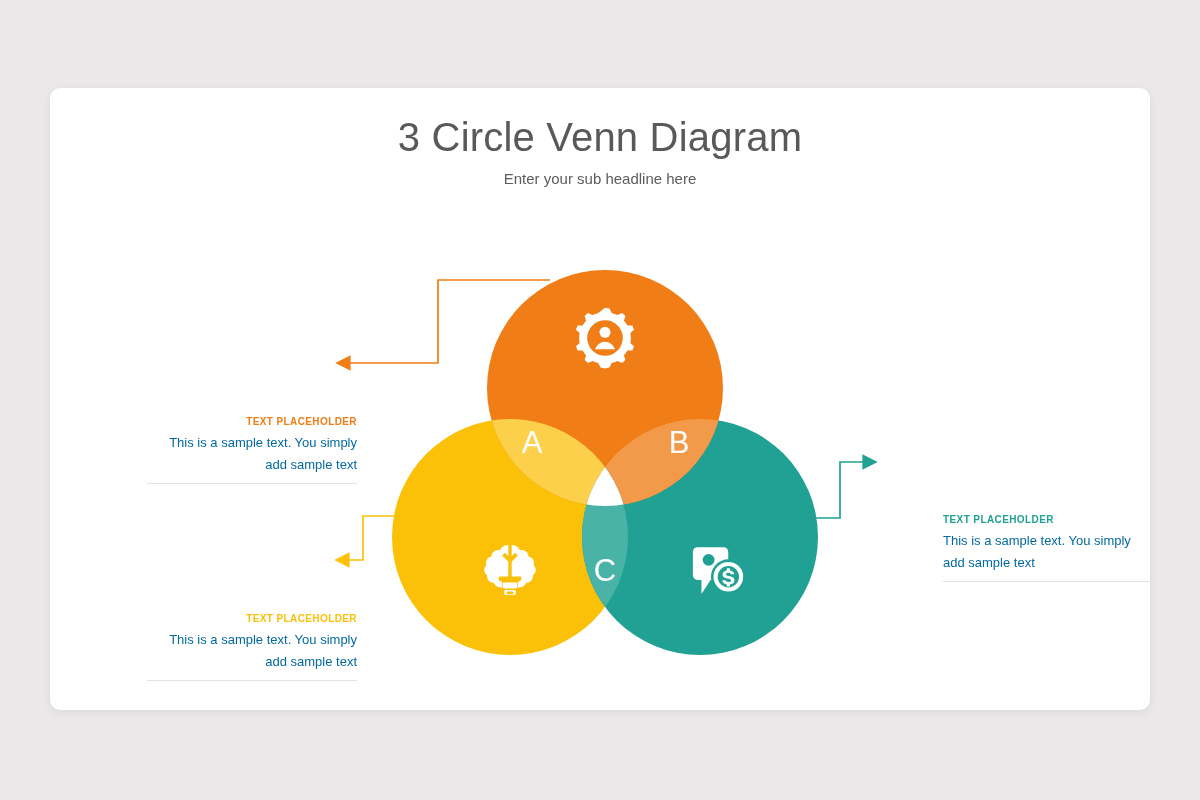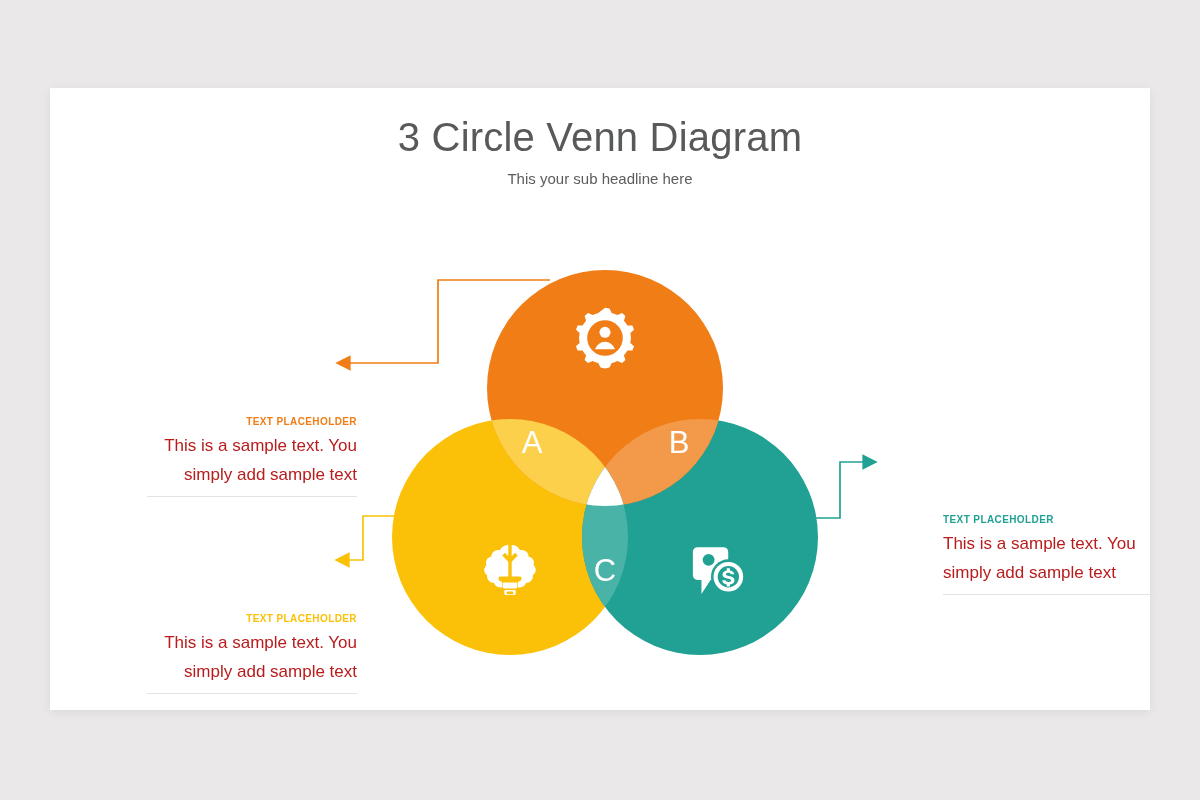--- a/index.html
+++ b/index.html
@@ -9,20 +9,21 @@
     font-family:"Liberation Sans", sans-serif;
     overflow:hidden;
   }
 
   #slide {
     position:absolute;
     left:50px; top:88px;
     width:1100px; height:622px;
     background:#ffffff;
     box-shadow:0 2px 10px rgba(0,0,0,0.07);
+    border-radius:10px;
   }
 
   
   #title {
     position:absolute; left:0; top:27px; width:100%;
     text-align:center;
     font-size:40px; font-weight:400; color:#58595b;
     letter-spacing:0.2px;
   }
   #subtitle {
@@ -41,42 +42,42 @@
     text-anchor:middle; dominant-baseline:central;
   }
 
   
   .tb { position:absolute; width:210px; }
   .tb .head {
     font-size:10px; font-weight:bold; letter-spacing:0.4px;
     line-height:1.5; margin-bottom:3px;
   }
   .tb .body {
-    font-size:17px; color:#b91c1c; line-height:1.68;
+    font-size:13px; color:#0369a1; line-height:1.68;
   }
   .tb .rule {
     margin-top:7px; height:1px; background:#e3e3e3;
   }
   .tb.right-align { text-align:right; }
   .tb.left-align  { text-align:left; }
 
   #tb-orange { left:97px; top:326px; }
   #tb-yellow { left:97px; top:523px; }
   #tb-teal   { left:893px; top:424px; width:213px; }
 
   
   #connectors { position:absolute; left:0; top:0; width:1100px; height:622px; pointer-events:none; }
 </style>
 </head>
 <body>
 
 <div id="slide">
 
   <div id="title">3 Circle Venn Diagram</div>
-  <div id="subtitle">This your sub headline here</div>
+  <div id="subtitle">Enter your sub headline here</div>
 
   <svg id="connectors" viewBox="0 0 1100 622" width="1100" height="622">
     <defs>
       <marker id="ar-o" markerWidth="9" markerHeight="9" refX="8" refY="4.5" orient="auto">
         <path d="M9,4.5 L0,0 L0,9 Z" fill="#f07d15"></path>
       </marker>
       <marker id="ar-y" markerWidth="9" markerHeight="9" refX="8" refY="4.5" orient="auto">
         <path d="M9,4.5 L0,0 L0,9 Z" fill="#fbc108"></path>
       </marker>
       <marker id="ar-t" markerWidth="9" markerHeight="9" refX="8" refY="4.5" orient="auto">

